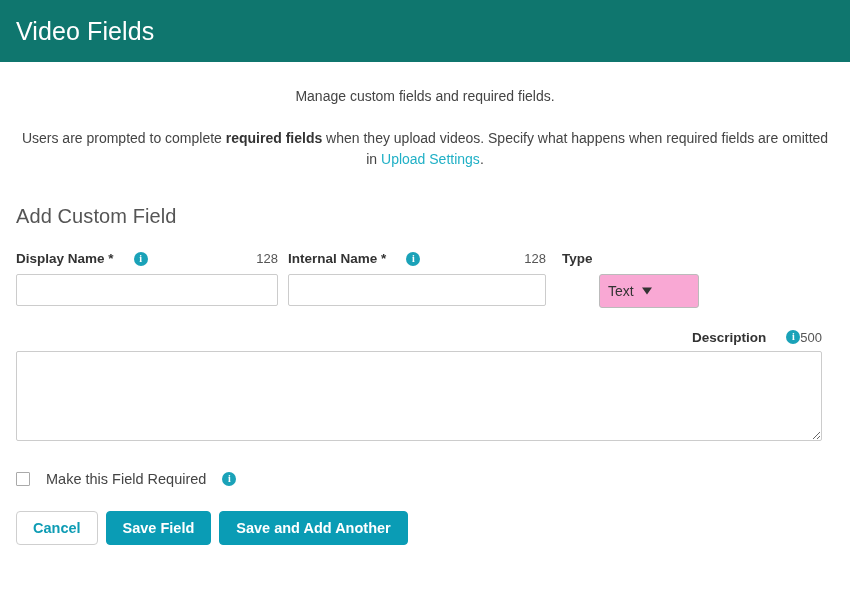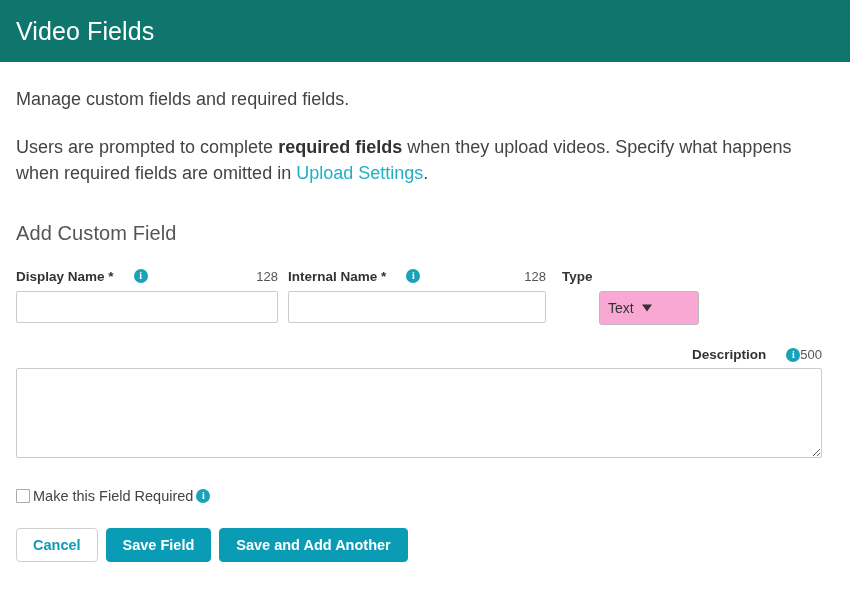--- a/index.html
+++ b/index.html
@@ -33,24 +33,25 @@
   }
 
   
   .content {
     padding: 0 16px;
     box-sizing: border-box;
   }
 
   
   .intro {
-    font-size: 18px;
+    font-size: 14px;
     line-height: 1.45;
     color: #444444;
     margin: 0;
+    text-align: center;
   }
   .intro.p1 { padding-top: 24px; }
   .intro.p2 { padding-top: 21px; }
   .intro.p3 { padding-top: 22px; }
   .intro b { font-weight: bold; color: #333333; }
   a.link {
     color: #20b0c6;
     text-decoration: none;
   }
 
@@ -184,21 +185,21 @@
     box-sizing: border-box;
     outline: none;
     resize: both;
     display: block;
   }
 
   
   .checkbox-row {
     display: flex;
     align-items: center;
-    gap: 3px;
+    gap: 16px;
     padding-top: 30px;
   }
   input.req-checkbox {
     width: 14px;
     height: 14px;
     margin: 0;
     border: 1px solid #aaaaaa;
     background: #ffffff;
     -webkit-appearance: none;
     -moz-appearance: none;

